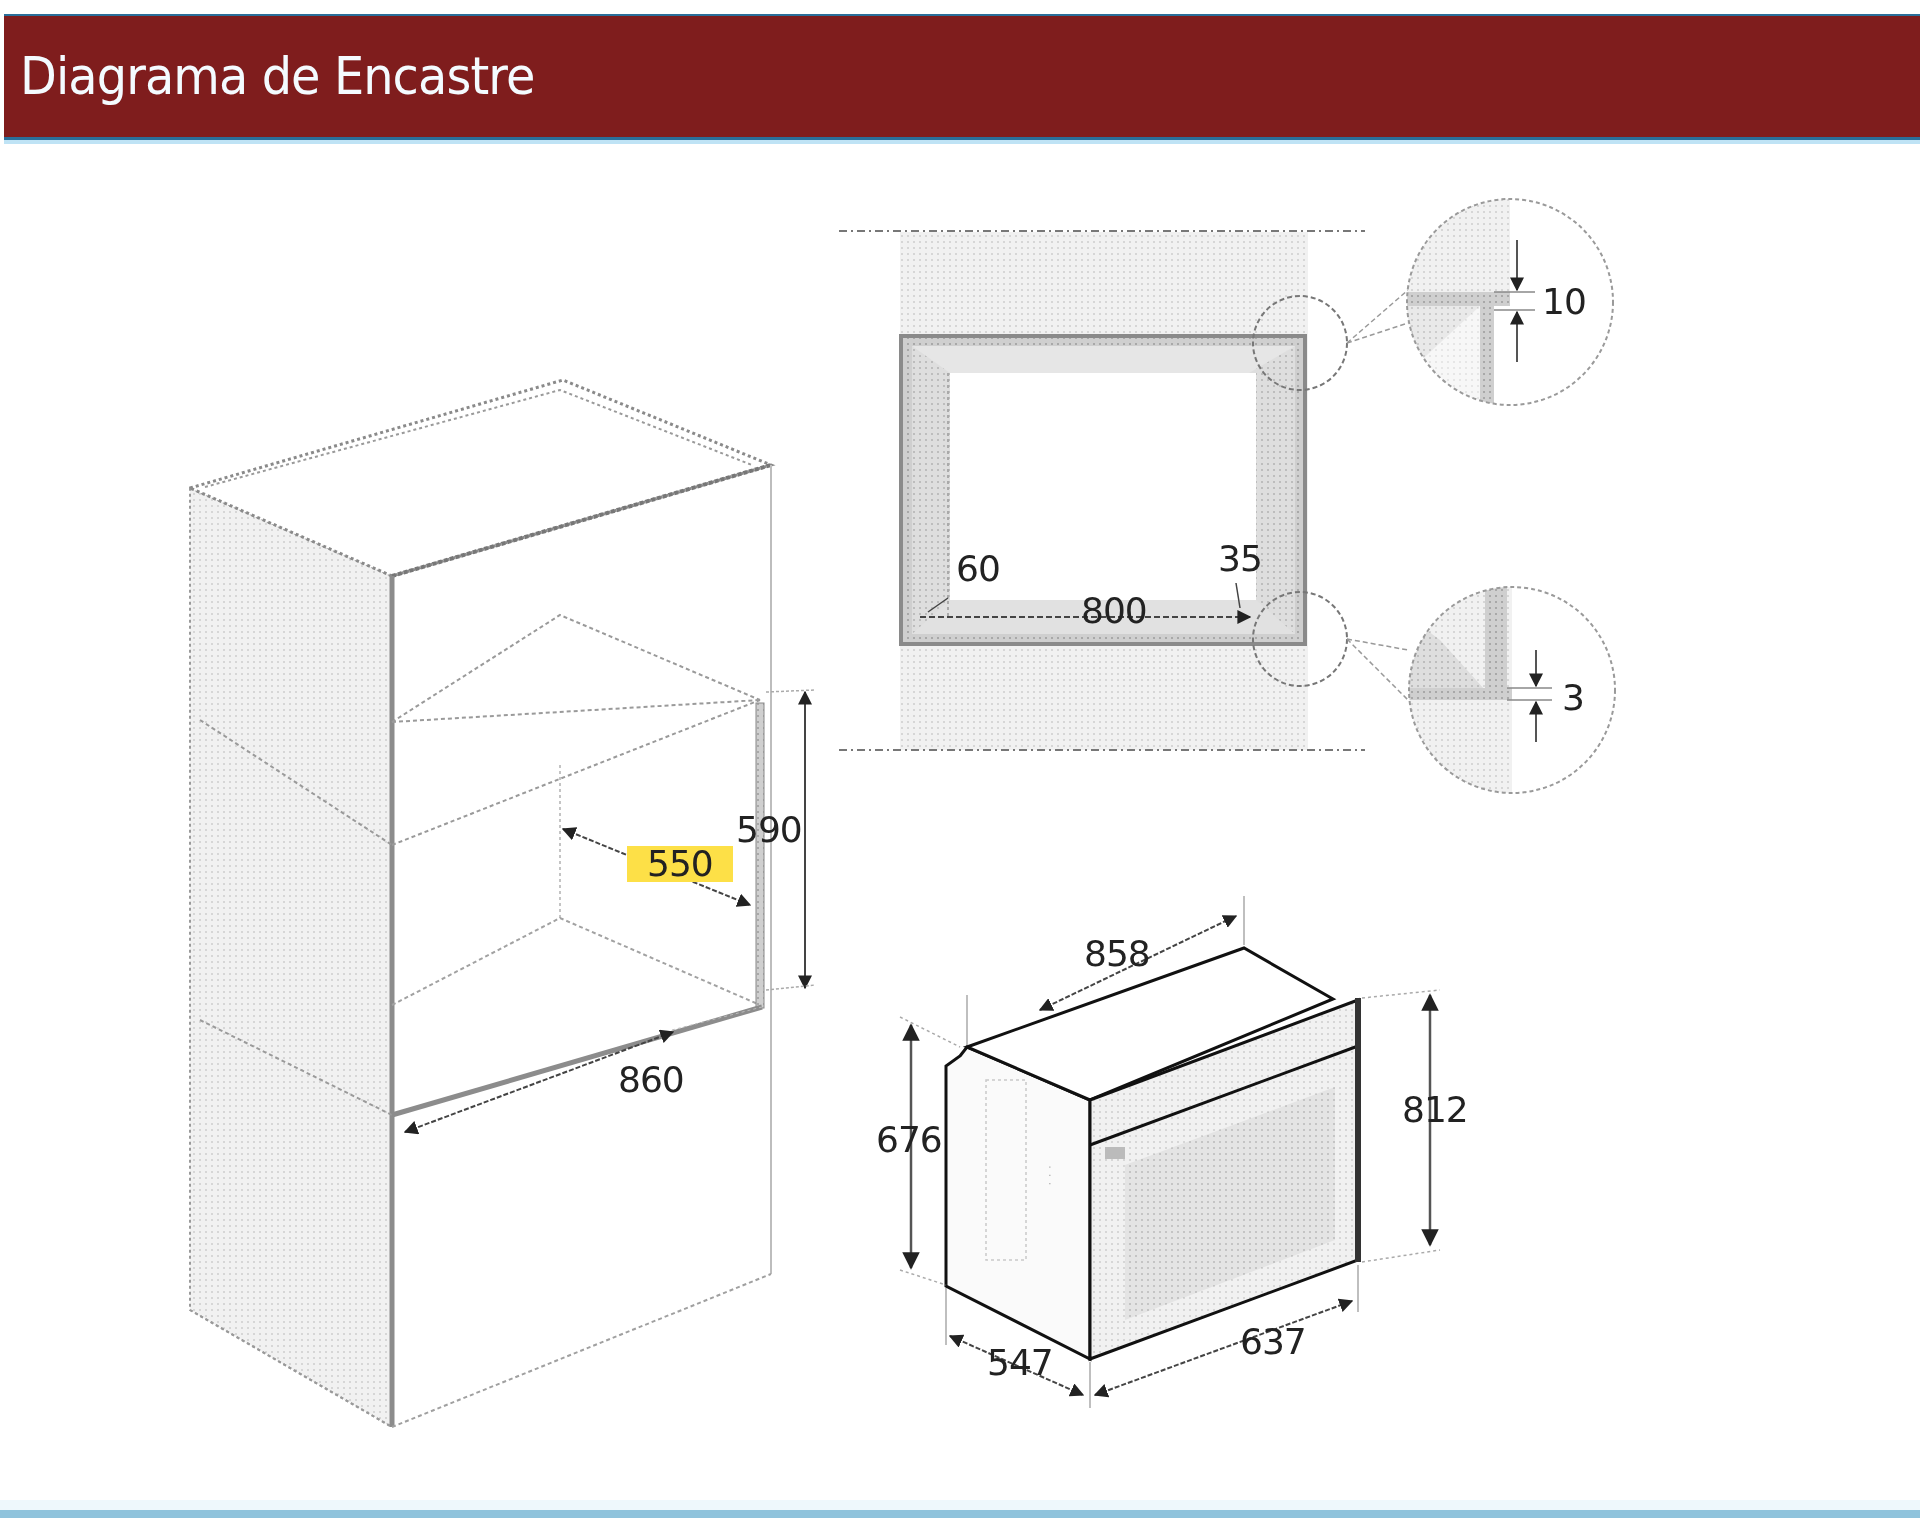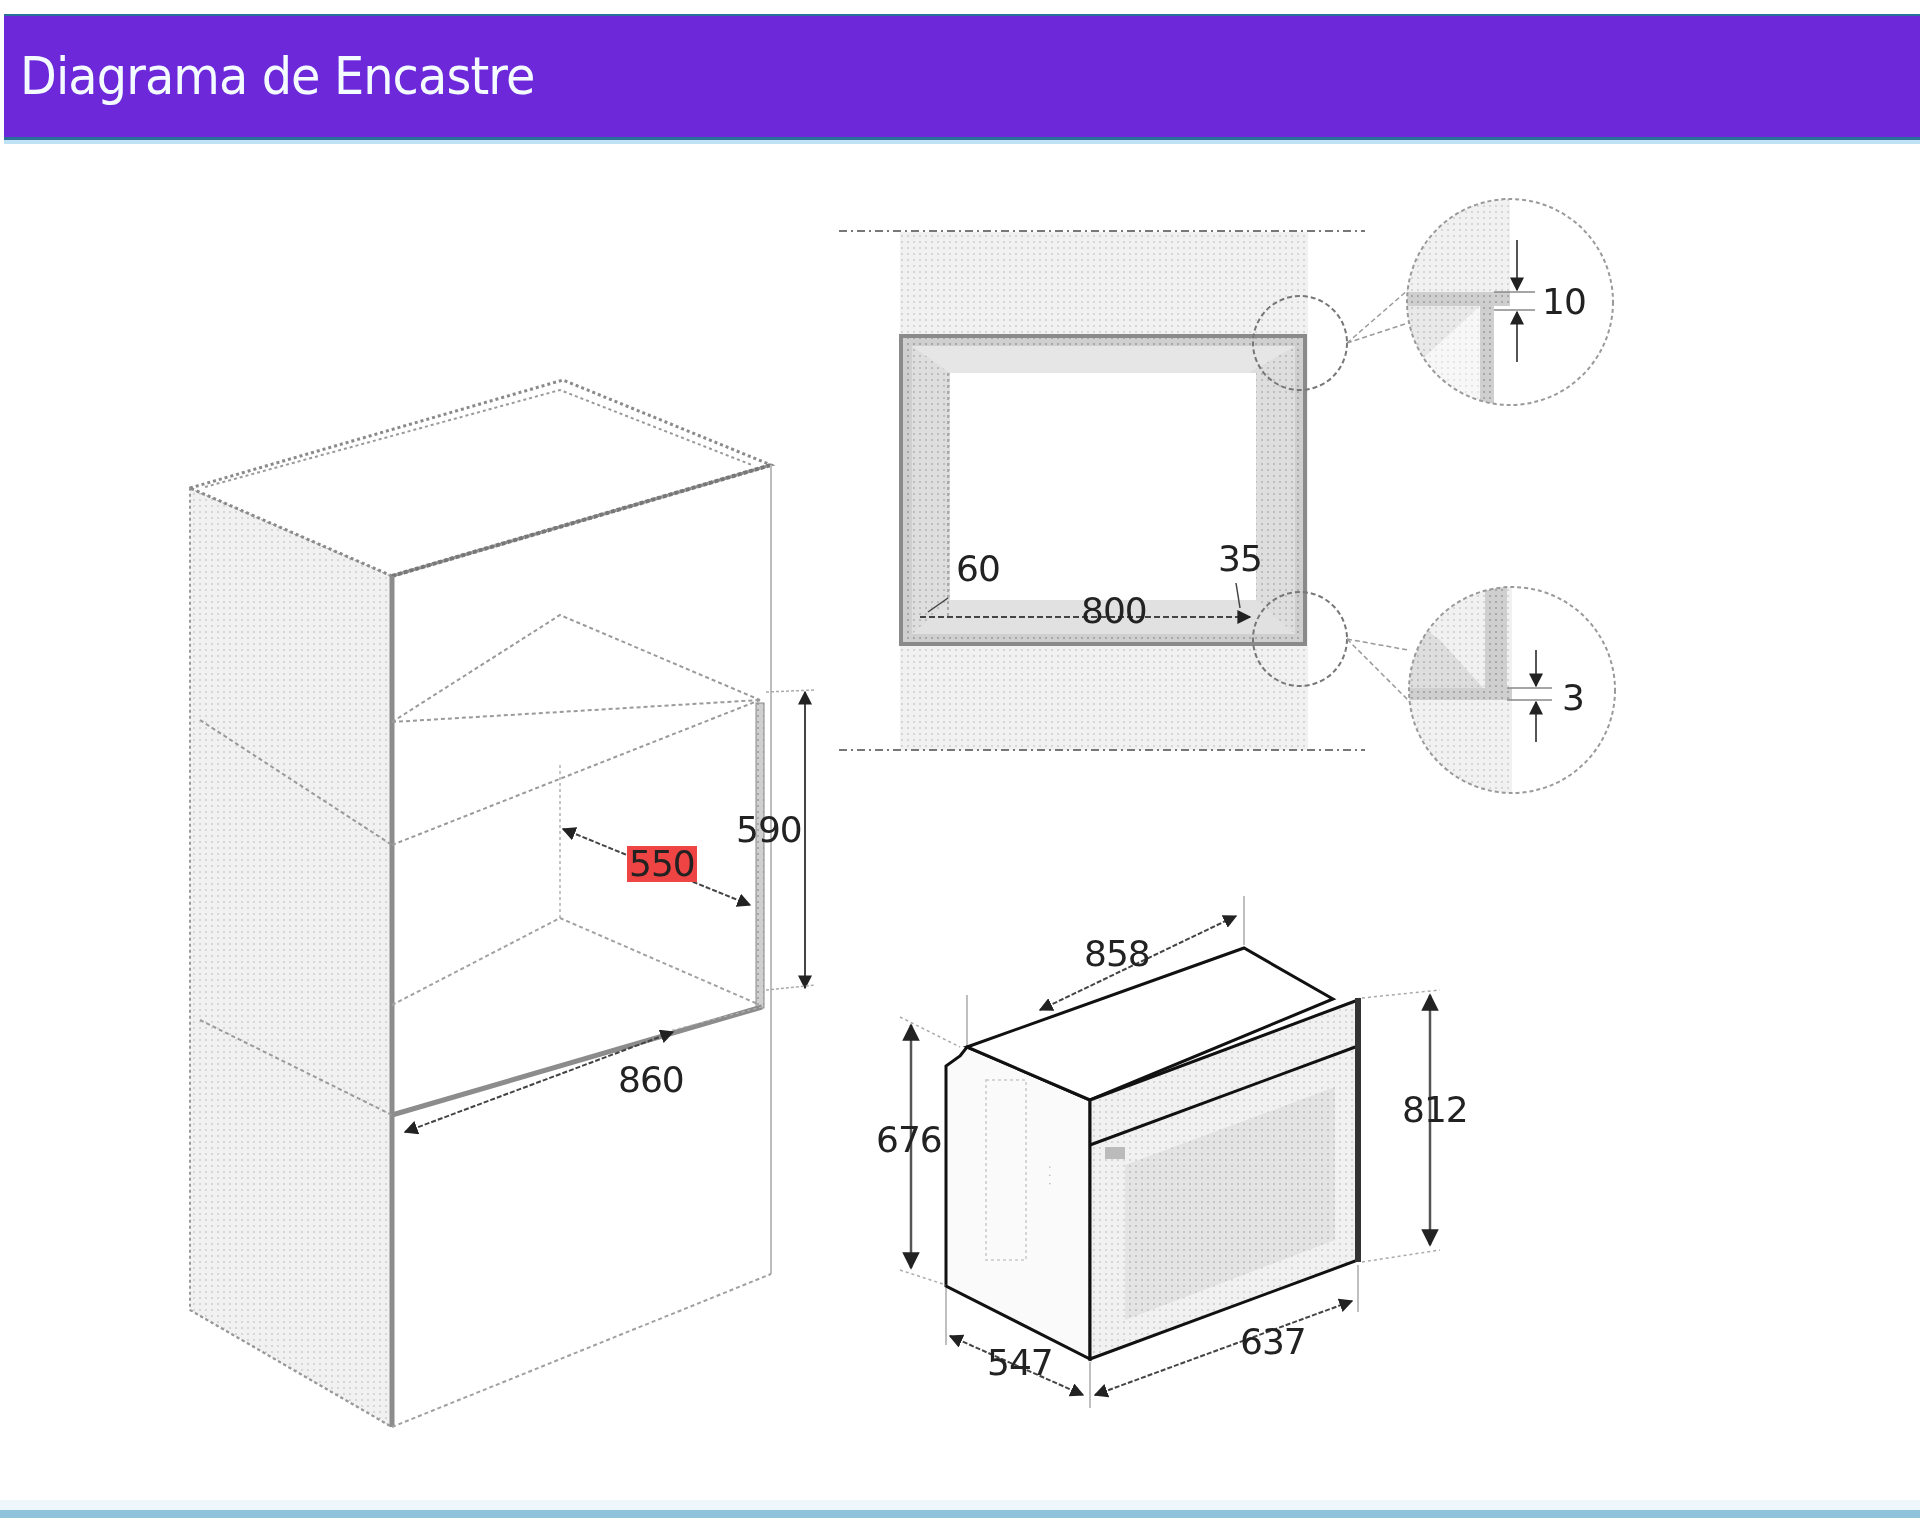--- a/index.html
+++ b/index.html
@@ -1,32 +1,32 @@
 <!DOCTYPE html>
 <html><head>
 <meta charset="utf-8">
 <style>
   html, body { margin: 0; padding: 0; background: #ffffff; }
   body { width: 1920px; height: 1518px; position: relative; overflow: hidden; font-family: "DejaVu Sans", sans-serif; }
   .header {
     position: absolute; left: 4px; top: 14px; width: 1916px; height: 126px;
-    background: #6d28d9; border-top: 2px solid #2a6f9a; border-bottom: 3px solid #2a6f9a;
+    background: #7f1d1d; border-top: 2px solid #2a6f9a; border-bottom: 3px solid #2a6f9a;
     box-sizing: border-box;
   }
   .header-title {
     position: absolute; left: 16px; top: 30px; color: #f4fbff;
     font-family: "DejaVu Sans", sans-serif; font-size: 52px; font-weight: normal;
     letter-spacing: -1px; line-height: 60px; transform: scaleX(0.92); transform-origin: left;
   }
   .header-underline { position: absolute; left: 4px; top: 140px; width: 1916px; height: 4px; background: #bfe3f5; }
   .footer-line { position: absolute; left: 0; top: 1510px; width: 1920px; height: 8px; background: #8fc3dc; }
   .footer-fade { position: absolute; left: 0; top: 1500px; width: 1920px; height: 10px; background: #eef8fc; }
   svg.drawing { position: absolute; left: 0; top: 0; }
   .dim { position: absolute; font-family: "DejaVu Sans", sans-serif; font-size: 36px; color: #222; line-height: 36px; white-space: nowrap; letter-spacing: -1px; }
-  .dim.boxed { background: #ef4444; padding: 0 2px; }
+  .dim.boxed { background: #fde047; padding: 0 20px; }
 </style>
 </head>
 <body>
 
 <div class="header">
   <div class="header-title">Diagrama de Encastre</div>
 </div>
 <div class="header-underline"></div>
 
 <svg class="drawing" width="1920" height="1518" viewBox="0 0 1920 1518" xmlns="http://www.w3.org/2000/svg">

